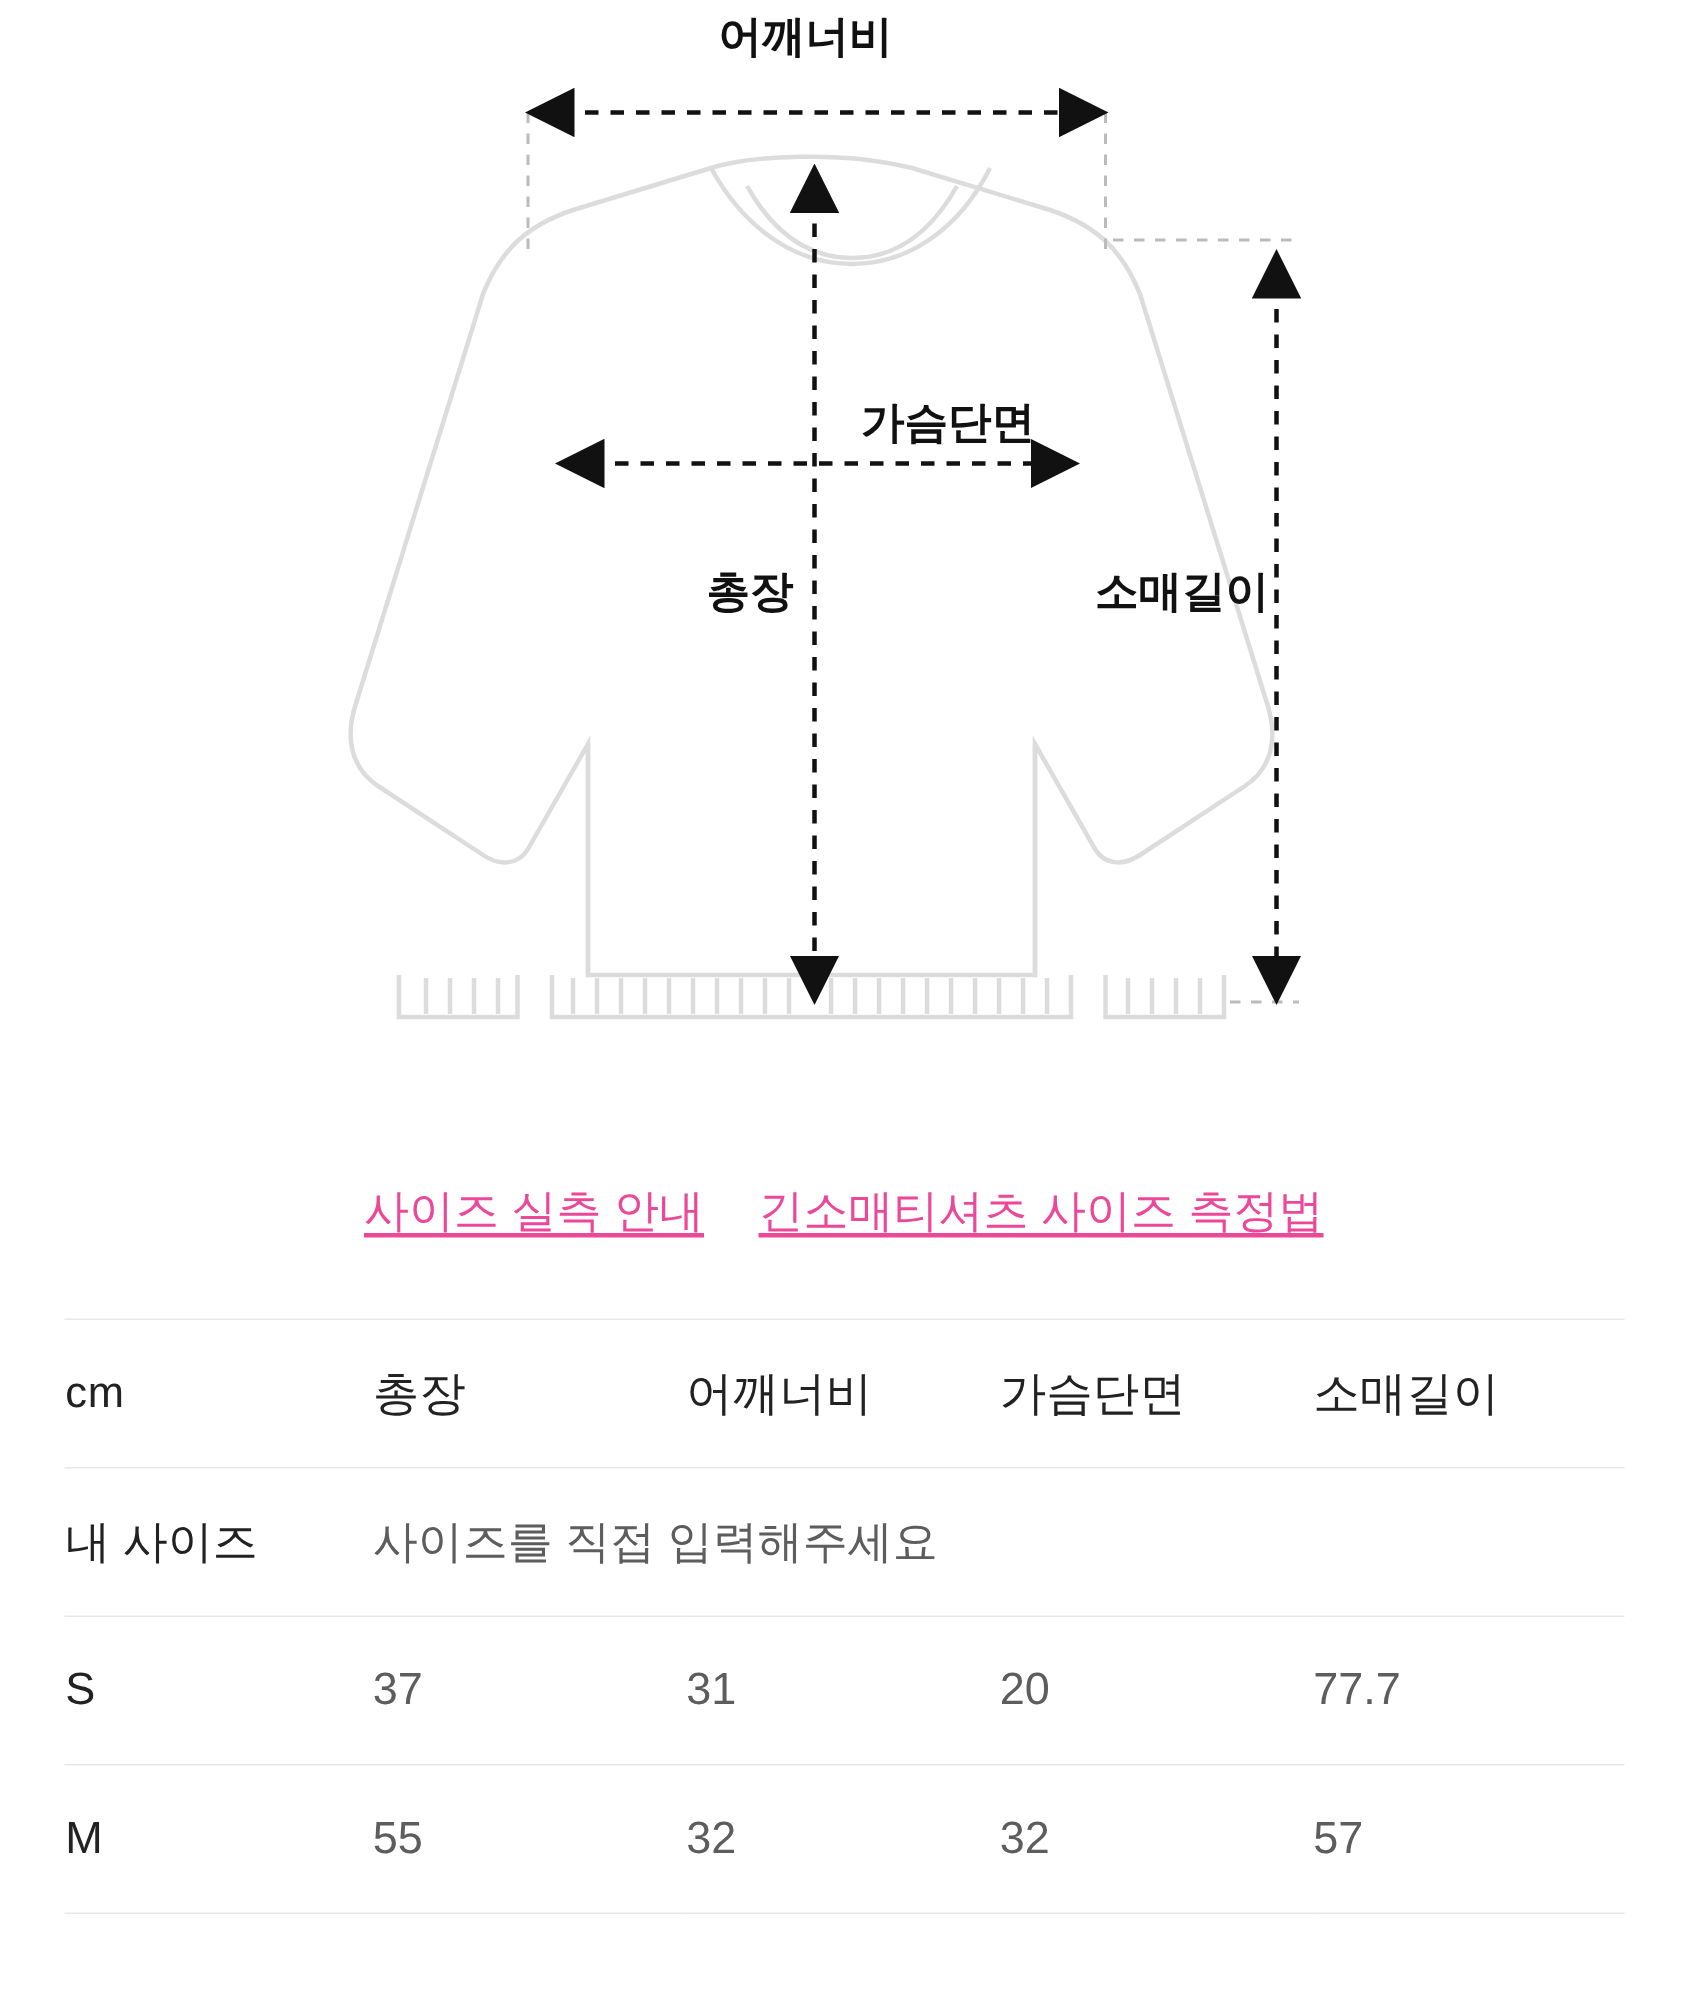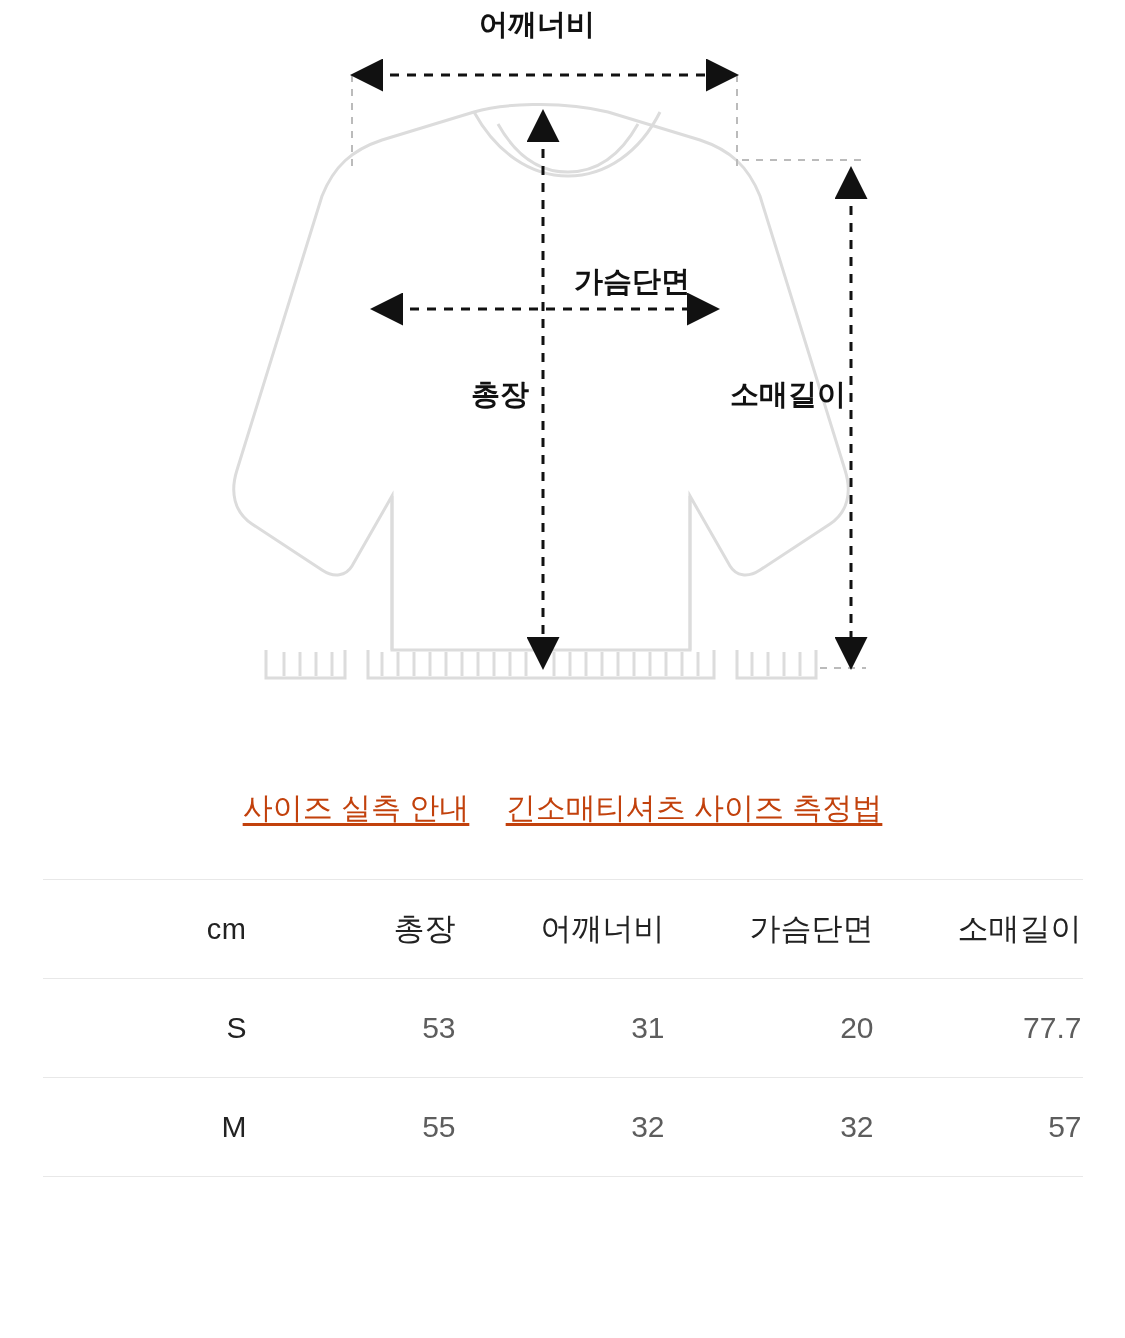--- a/index.html
+++ b/index.html
@@ -34,21 +34,21 @@
     width: 1125px;
     text-align: center;
     margin-top: 28px;
     font-size: 30px;
     line-height: 1.3;
     color: #333;
   }
   .links-row .link {
     text-decoration: underline;
     text-underline-offset: 5px;
-    color: #c2410c;
+    color: #ec4899;
     cursor: pointer;
     display: inline-block;
   }
   .links-row .link + .link {
     margin-left: 28px;
   }
 
   
   .table-wrap {
     width: 1040px;
@@ -57,21 +57,21 @@
   table.size-table {
     width: 100%;
     border-collapse: collapse;
     table-layout: fixed;
   }
   table.size-table th,
   table.size-table td {
     border-top: 1px solid #e8e8e8;
     border-bottom: 1px solid #e8e8e8;
     height: 96px;
-    text-align: right;
+    text-align: left;
     vertical-align: middle;
     font-weight: normal;
     font-size: 30px;
     color: #5d5d5d;
   }
   table.size-table thead th {
     color: #222;
     font-size: 31px;
   }
   table.size-table thead th.col-cm {
@@ -222,22 +222,26 @@
       <tr>
         <th class="col-cm">cm</th>
         <th>총장</th>
         <th>어깨너비</th>
         <th>가슴단면</th>
         <th>소매길이</th>
       </tr>
     </thead>
     <tbody>
       <tr>
+        <th class="row-label">내 사이즈</th>
+        <td class="mysize-cell" colspan="4">사이즈를 직접 입력해주세요</td>
+      </tr>
+      <tr>
         <th class="row-label">S</th>
-        <td>53</td>
+        <td>37</td>
         <td>31</td>
         <td>20</td>
         <td>77.7</td>
       </tr>
       <tr>
         <th class="row-label">M</th>
         <td>55</td>
         <td>32</td>
         <td>32</td>
         <td>57</td>

